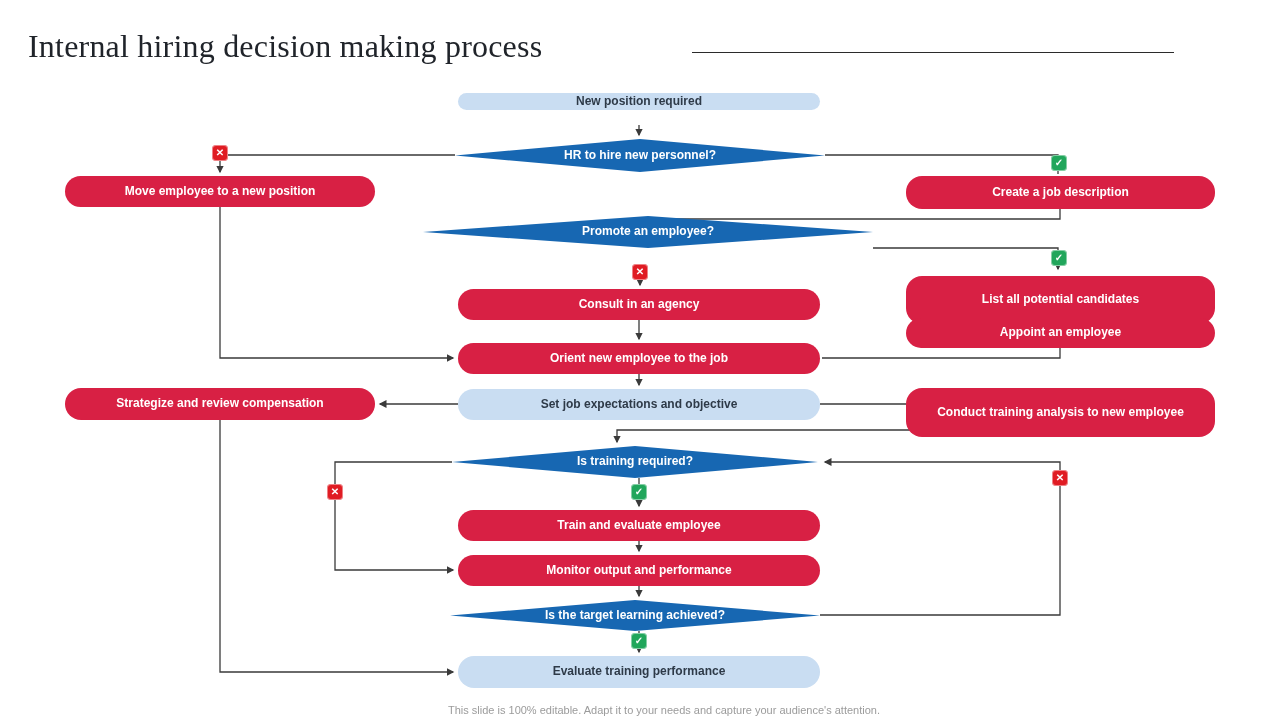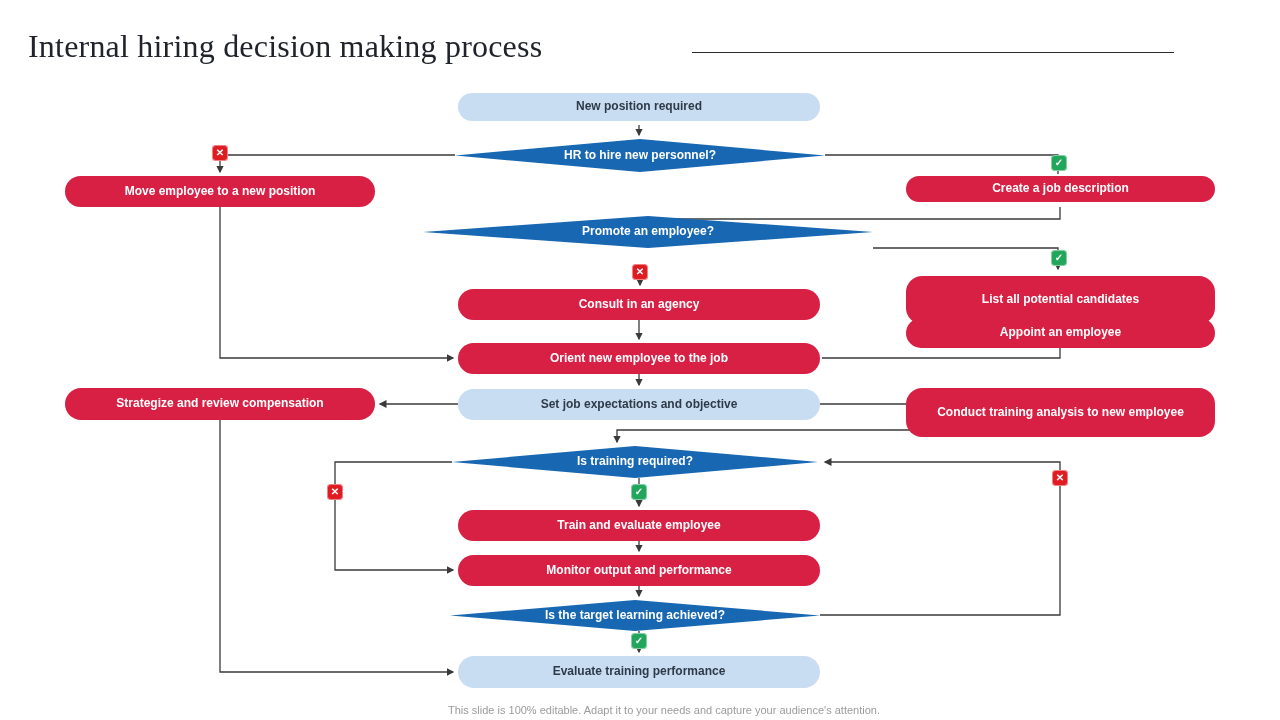--- a/index.html
+++ b/index.html
@@ -76,27 +76,27 @@
       <path d="M452 462 H335 V570 H453" marker-end="url(#arr)"></path>
       <path d="M820 615 H1060 V462 H825" marker-end="url(#arr)"></path>
       <path d="M639 478 V506" marker-end="url(#arr)"></path>
       <path d="M639 541 V551" marker-end="url(#arr)"></path>
       <path d="M639 586 V596" marker-end="url(#arr)"></path>
       <path d="M639 631 V652" marker-end="url(#arr)"></path>
       <path d="M220 420 V672 H453" marker-end="url(#arr)"></path>
     </g>
   </svg>
 
-  <div class="node pill-light" style="left:458px;top:93px;width:362px;height:28px;text-align:right;">New position required</div>
+  <div class="node pill-light" style="left:458px;top:93px;width:362px;height:17px;text-align:right;">New position required</div>
 
   <div class="node diamond" style="left:455px;top:139px;width:370px;height:33px;">HR to hire new personnel?</div>
 
   <div class="node pill-red" style="left:65px;top:176px;width:310px;height:31px;">Move employee to a new position</div>
 
-  <div class="node pill-red" style="left:906px;top:176px;width:309px;height:26px;">Create a job description</div>
+  <div class="node pill-red" style="left:906px;top:176px;width:309px;height:33px;">Create a job description</div>
 
   <div class="node diamond" style="left:423px;top:216px;width:450px;height:32px;">Promote an employee?</div>
 
   <div class="node pill-red" style="left:906px;top:276px;width:309px;height:48px;">List all potential candidates</div>
 
   <div class="node pill-red" style="left:906px;top:318px;width:309px;height:30px;">Appoint an employee</div>
 
   <div class="node pill-red" style="left:458px;top:289px;width:362px;height:31px;">Consult in an agency</div>
 
   <div class="node pill-red" style="left:458px;top:343px;width:362px;height:31px;">Orient new employee to the job</div>

